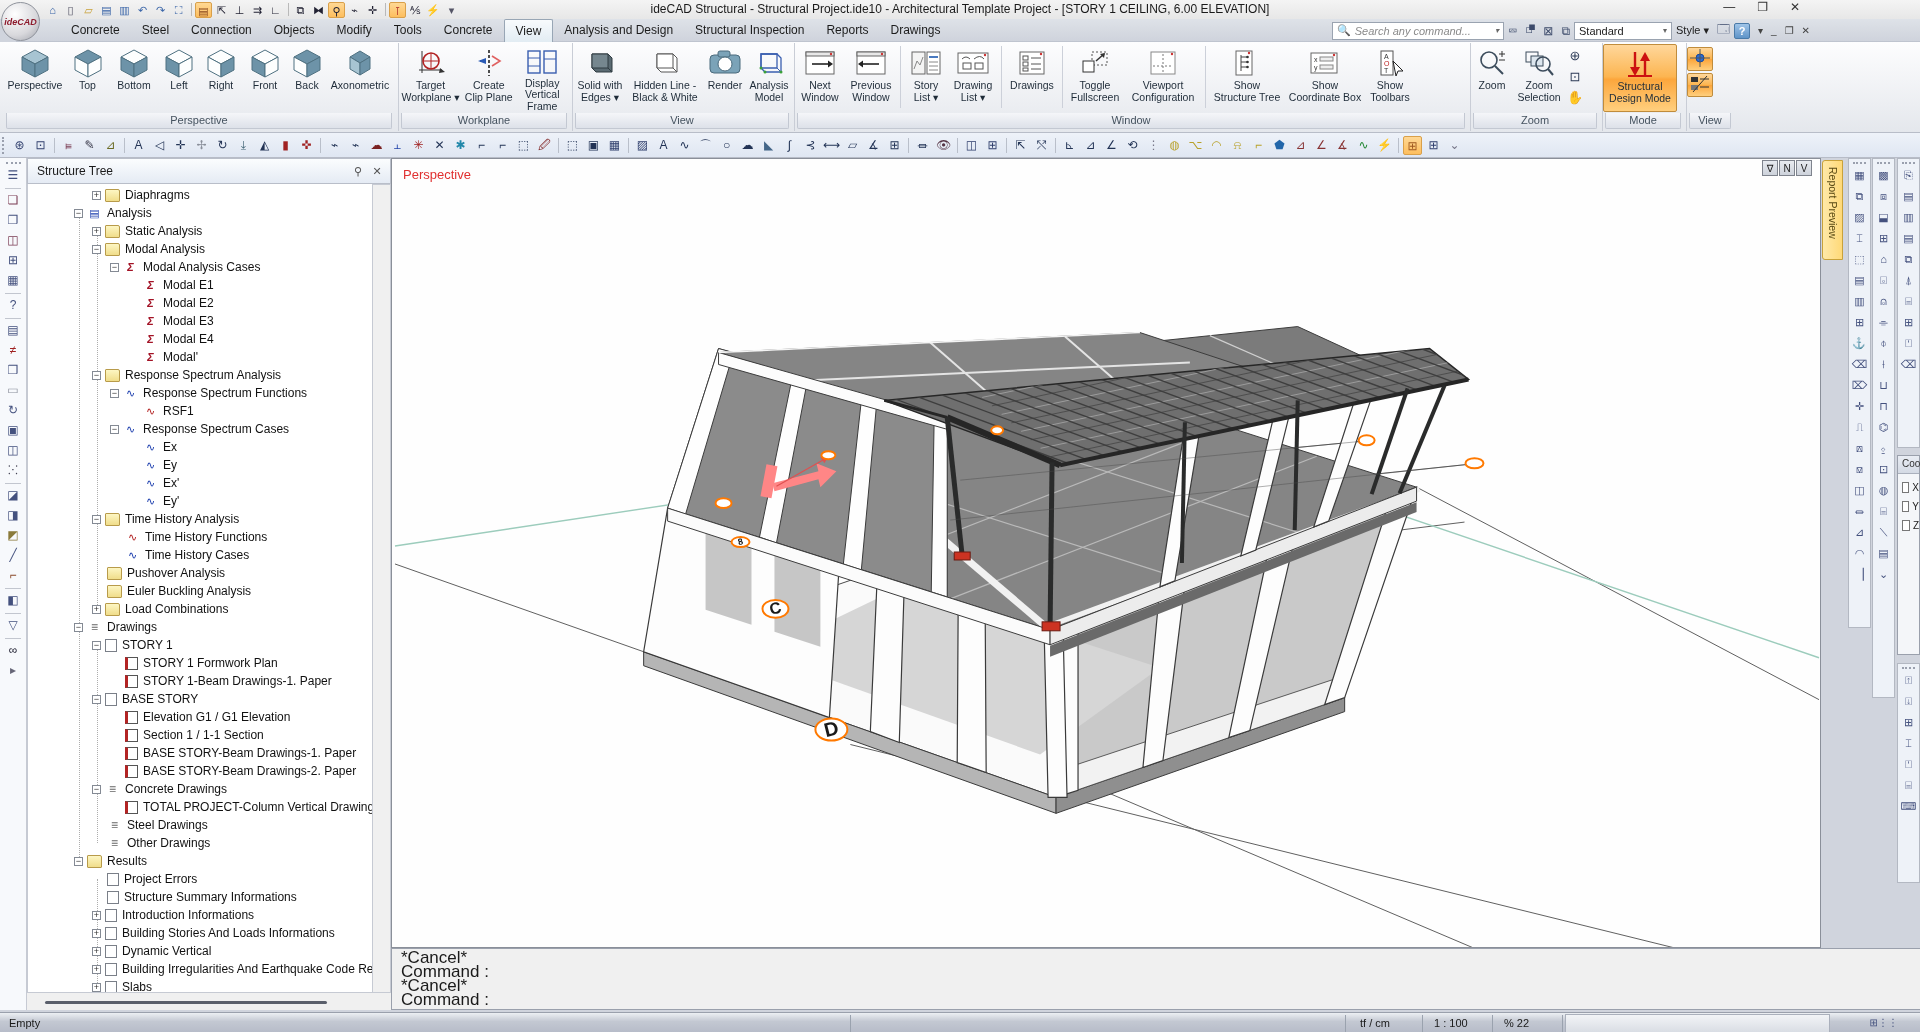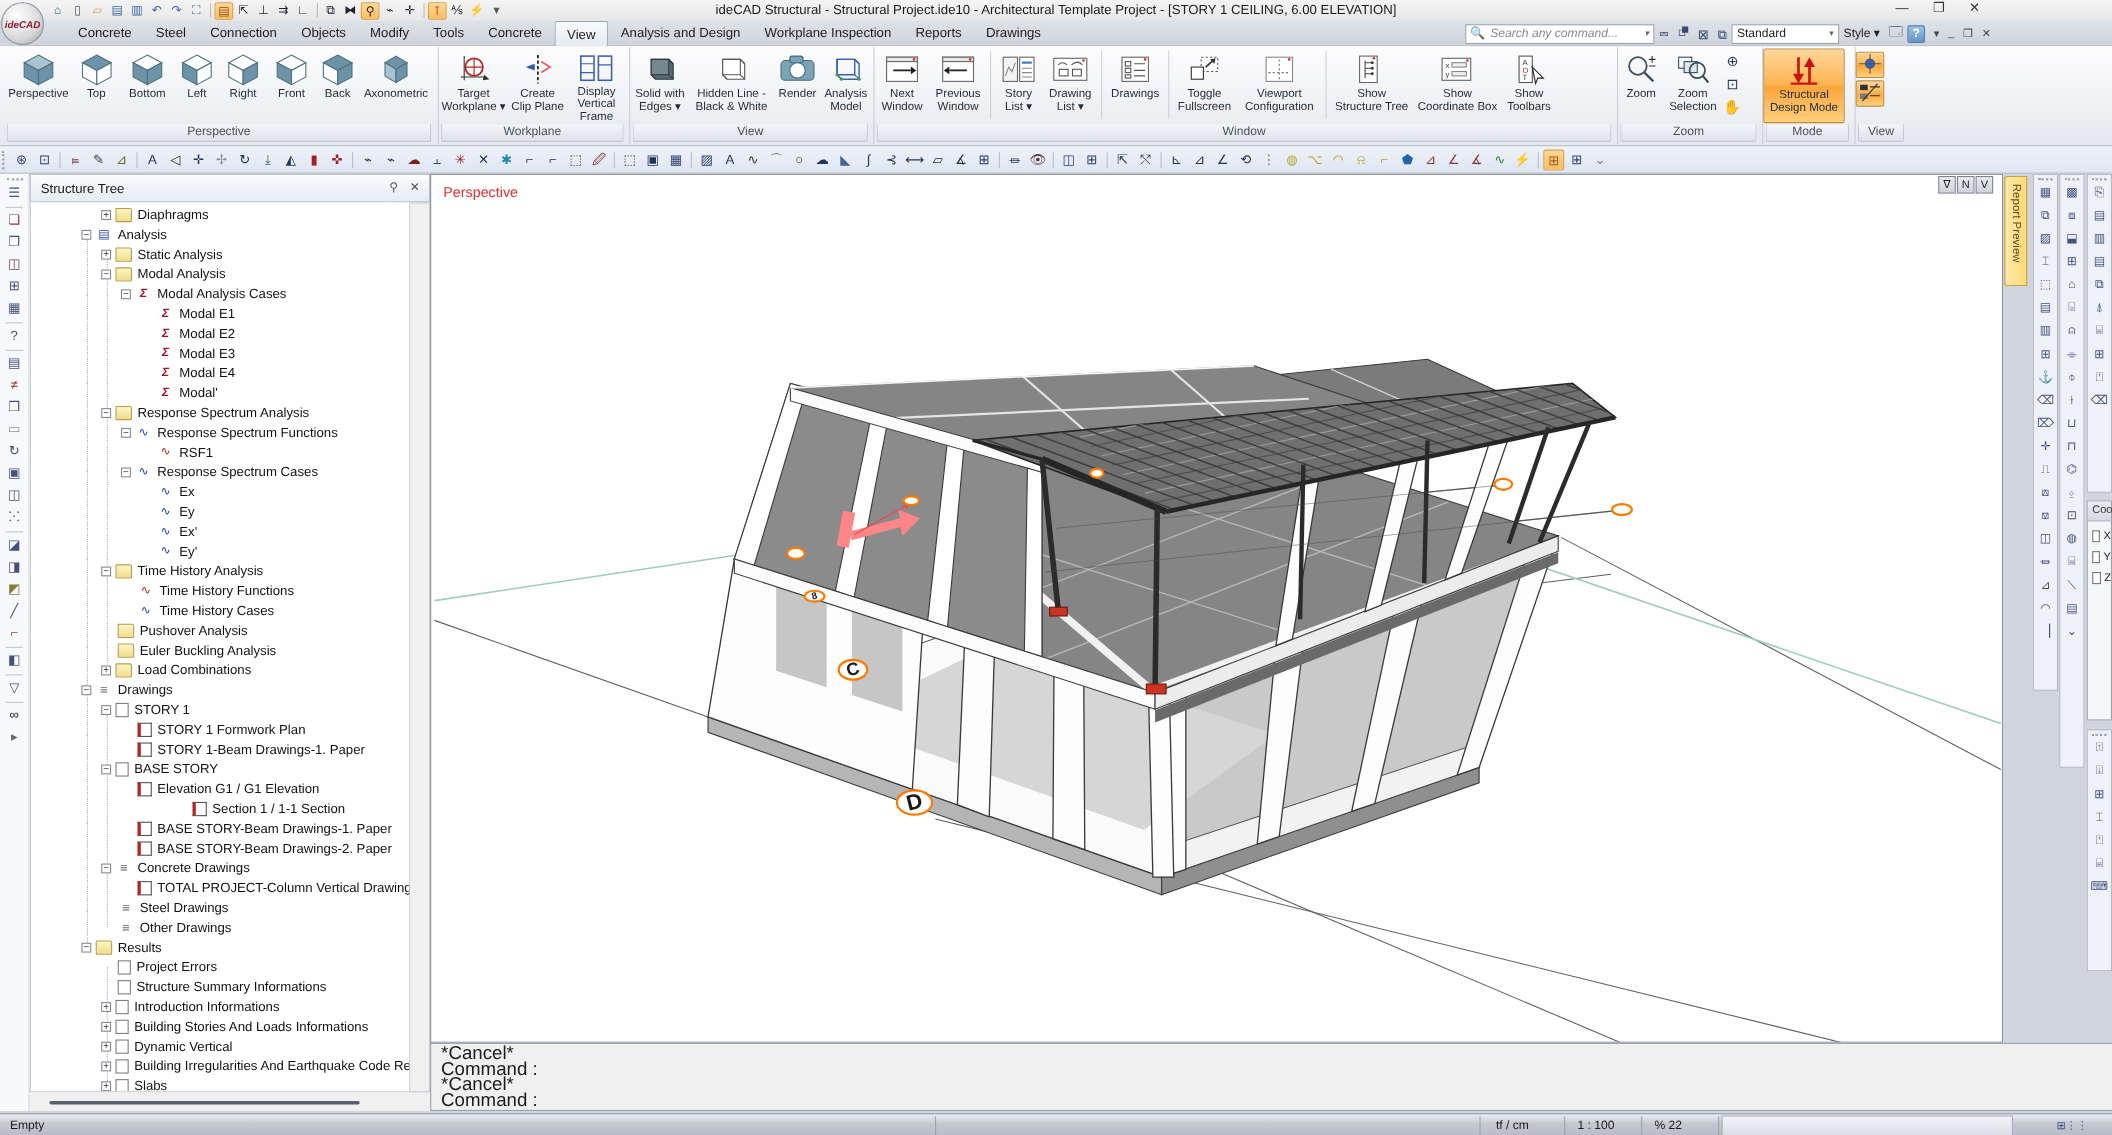--- a/index.html
+++ b/index.html
@@ -146,21 +146,21 @@
     <div id="tabs">
         <div class="tab">Concrete</div>
         <div class="tab">Steel</div>
         <div class="tab">Connection</div>
         <div class="tab">Objects</div>
         <div class="tab">Modify</div>
         <div class="tab">Tools</div>
         <div class="tab">Concrete</div>
         <div class="tab active">View</div>
         <div class="tab">Analysis and Design</div>
-        <div class="tab">Workplane Inspection</div>
+        <div class="tab">Structural Inspection</div>
         <div class="tab">Reports</div>
         <div class="tab">Drawings</div>
       </div>
     <div id="ribbonright">
       <div id="searchbox">
           <span class="mag">🔍</span>
           <span>Search any command...</span>
           <span class="car">▾</span>
         </div>
       <span class="rrico">⮹</span>
@@ -859,21 +859,21 @@
         <div class="trow" style="left: 0px; top: 506px; padding-left: 64px;">
           <div class="texp">−</div>
           <div class="tico2 ic-page"></div>
           <span>BASE STORY</span>
         </div>
         <div class="trow" style="left: 0px; top: 524px; padding-left: 82px;">
           <div style="width: 15px;"></div>
           <div class="tico2 ic-sheet"></div>
           <span>Elevation G1 / G1 Elevation</span>
         </div>
-        <div class="trow" style="left: 12px; top: 542px; padding-left: 120px;">
+        <div class="trow" style="left: 0px; top: 542px; padding-left: 82px;">
           <div style="width: 15px;"></div>
           <div class="tico2 ic-sheet"></div>
           <span>Section 1 / 1-1 Section</span>
         </div>
         <div class="trow" style="left: 0px; top: 560px; padding-left: 82px;">
           <div style="width: 15px;"></div>
           <div class="tico2 ic-sheet"></div>
           <span>BASE STORY-Beam Drawings-1. Paper</span>
         </div>
         <div class="trow" style="left: 0px; top: 578px; padding-left: 82px;">

